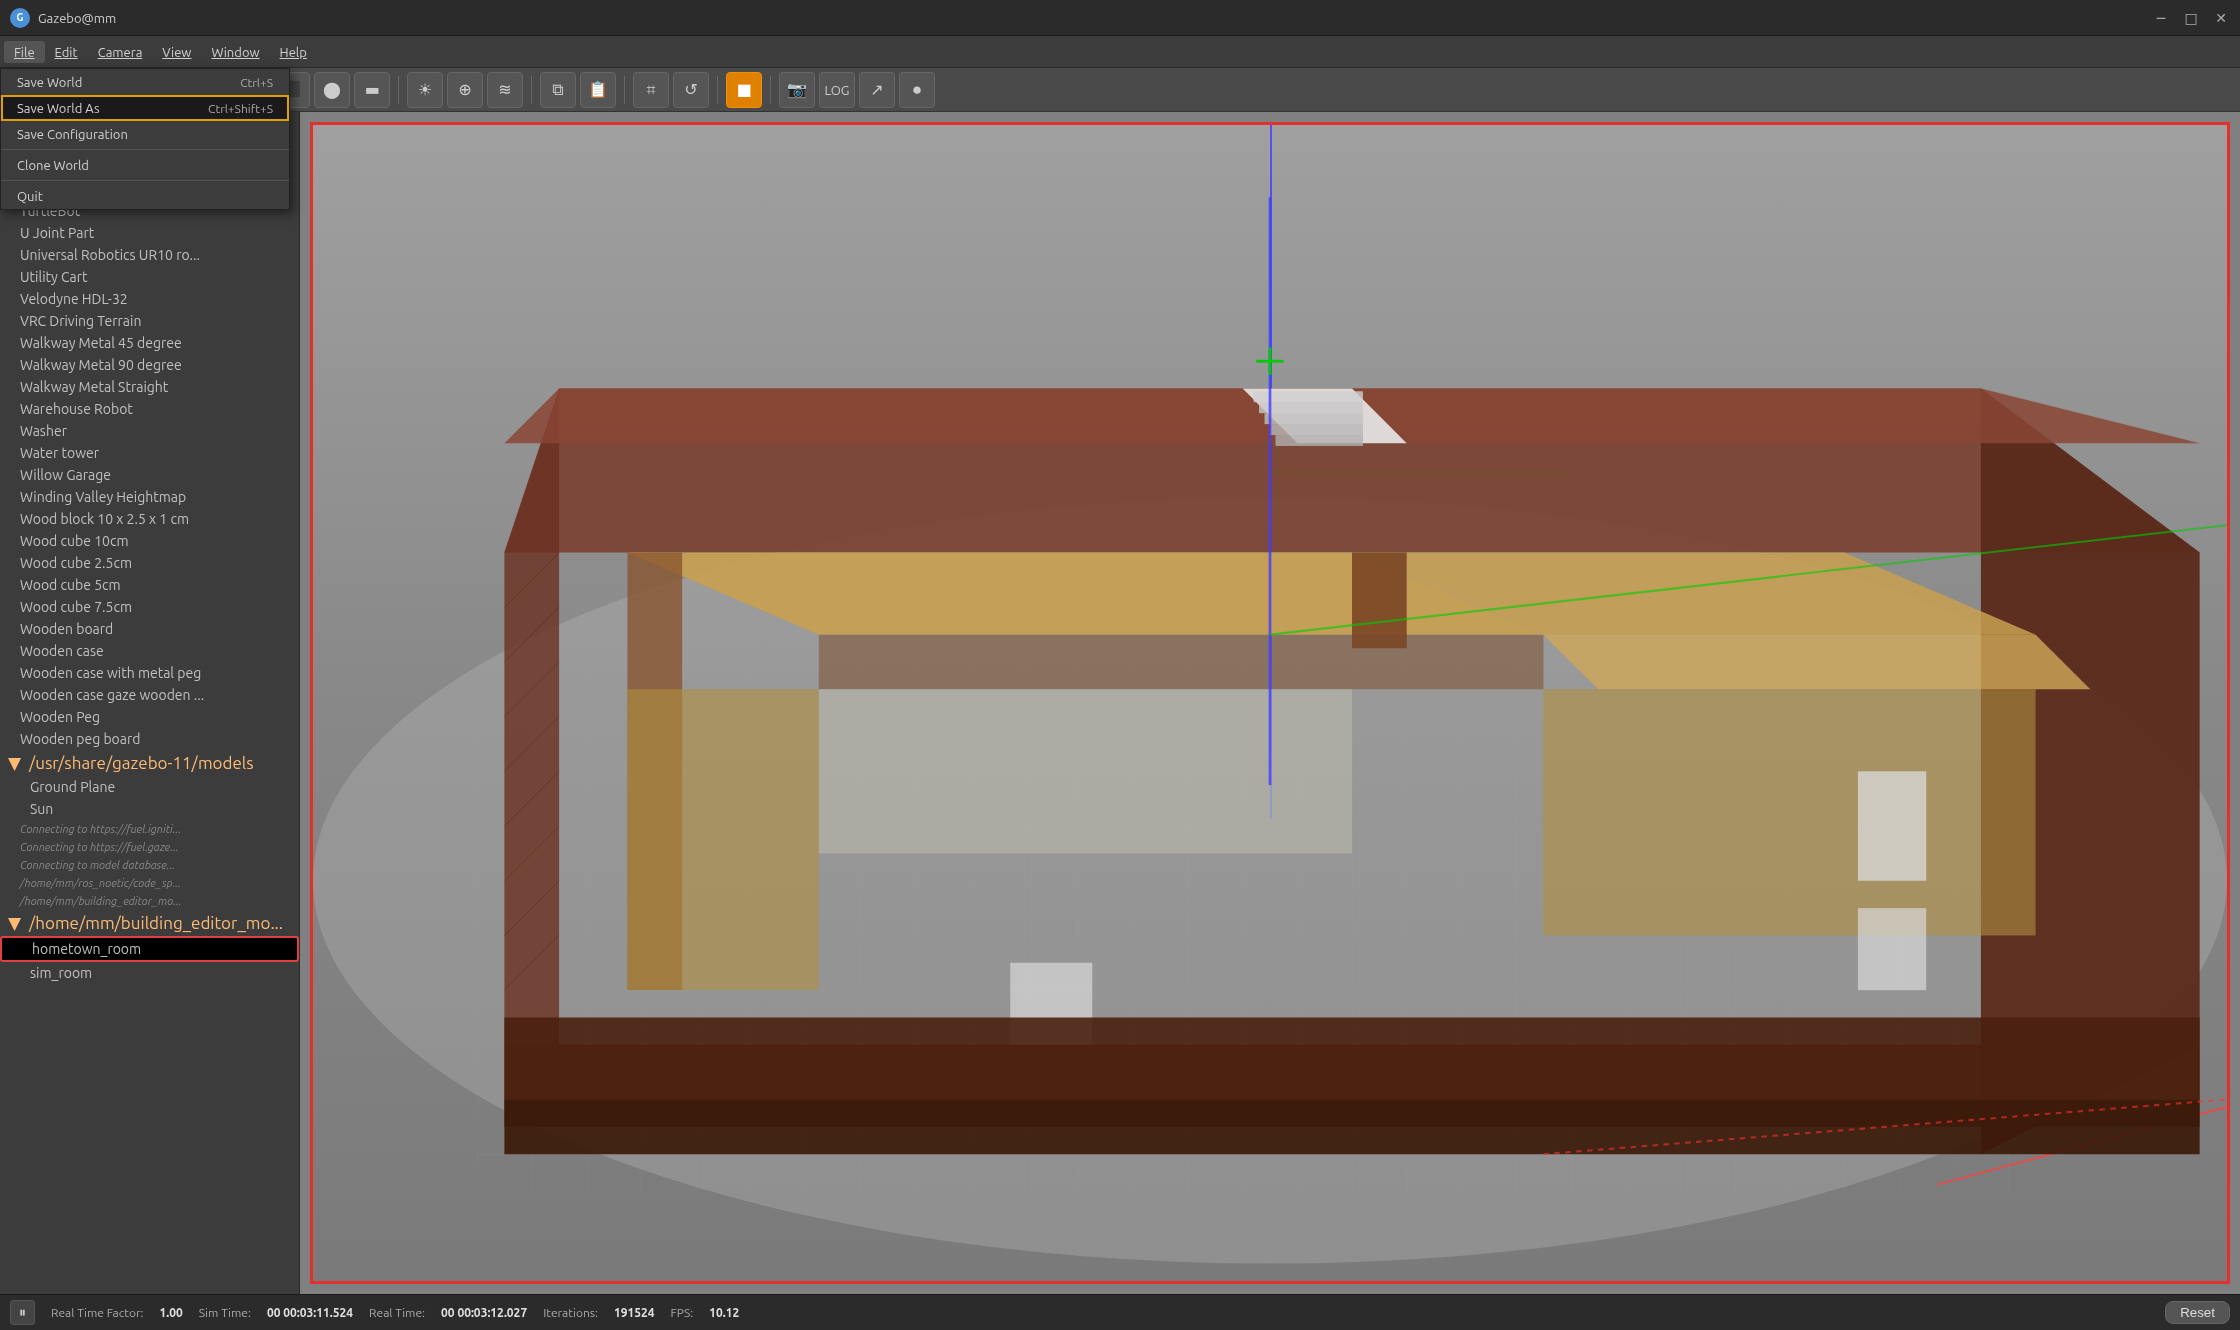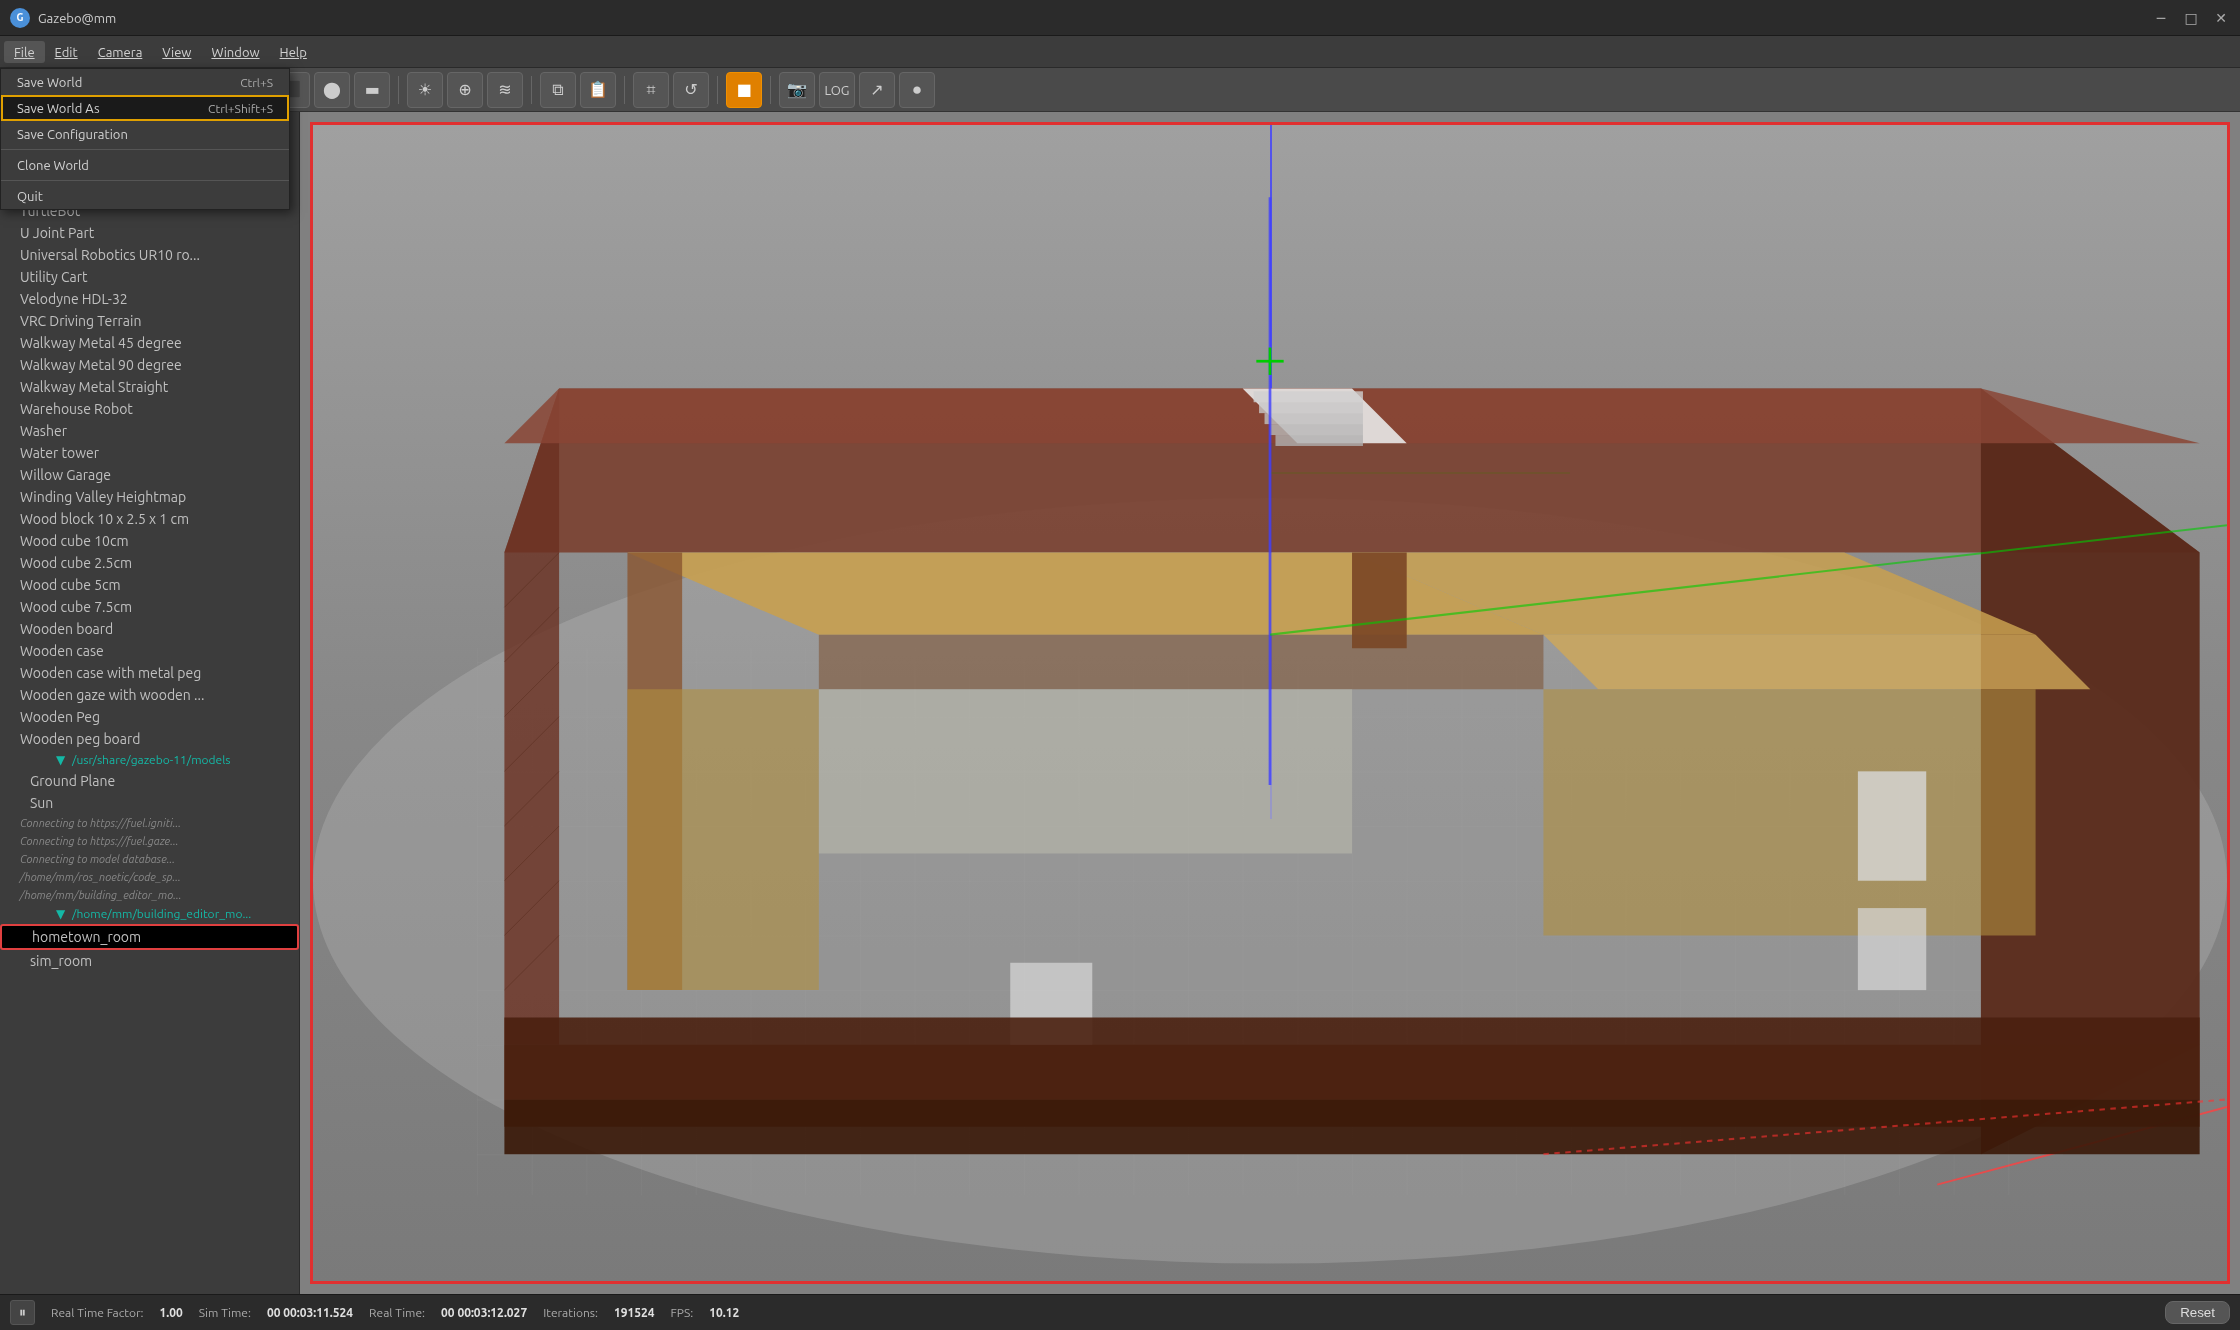--- a/index.html
+++ b/index.html
@@ -152,23 +152,22 @@
       overflow: hidden;
       text-overflow: ellipsis;
     }
     .sidebar-item.highlighted {
       background: #2a4a7a;
       border: 1px solid #4a90d9;
     }
     .sidebar-folder {
       padding: 3px 8px;
       cursor: pointer;
-      font-size: 12px;
-      color: #14b8a6;
-      margin-left: 48px;
+      font-size: 17px;
+      color: #fdba74;
     }
     .sidebar-folder .arrow { margin-right: 4px; }
     .sidebar-item.indented { padding-left: 30px; }
     .sidebar-item.log-text {
       color: #888;
       font-size: 11px;
       font-style: italic;
     }
 
     
@@ -359,21 +358,21 @@
     <div class="sidebar-item">Willow Garage</div>
     <div class="sidebar-item">Winding Valley Heightmap</div>
     <div class="sidebar-item">Wood block 10 x 2.5 x 1 cm</div>
     <div class="sidebar-item">Wood cube 10cm</div>
     <div class="sidebar-item">Wood cube 2.5cm</div>
     <div class="sidebar-item">Wood cube 5cm</div>
     <div class="sidebar-item">Wood cube 7.5cm</div>
     <div class="sidebar-item">Wooden board</div>
     <div class="sidebar-item">Wooden case</div>
     <div class="sidebar-item">Wooden case with metal peg</div>
-    <div class="sidebar-item">Wooden gaze with wooden ...</div>
+    <div class="sidebar-item">Wooden case gaze wooden ...</div>
     <div class="sidebar-item">Wooden Peg</div>
     <div class="sidebar-item">Wooden peg board</div>
 
     <div class="sidebar-folder">
       <span class="arrow">▼</span>
       <span>/usr/share/gazebo-11/models</span>
     </div>
     <div class="sidebar-item indented">Ground Plane</div>
     <div class="sidebar-item indented">Sun</div>
 

